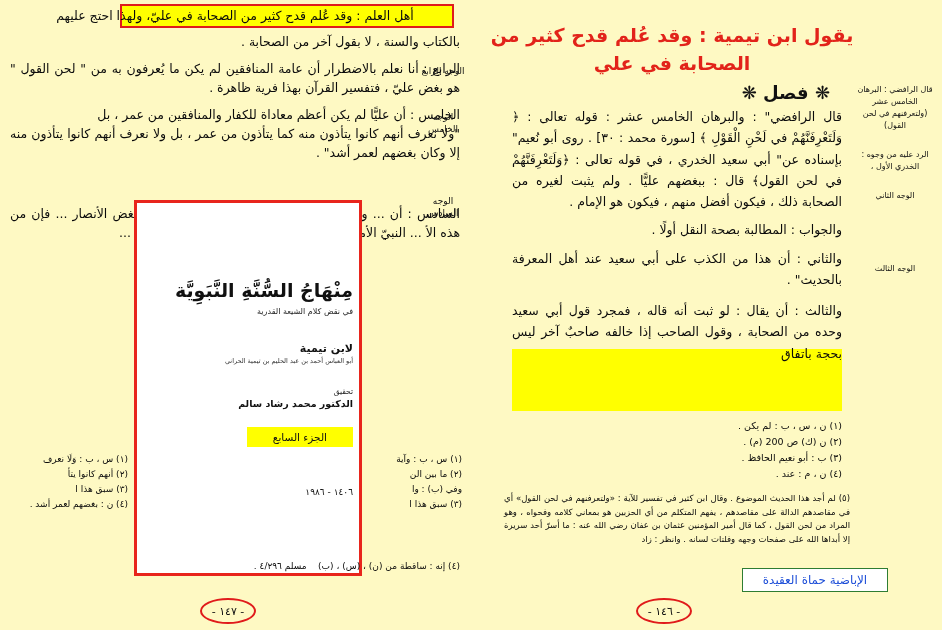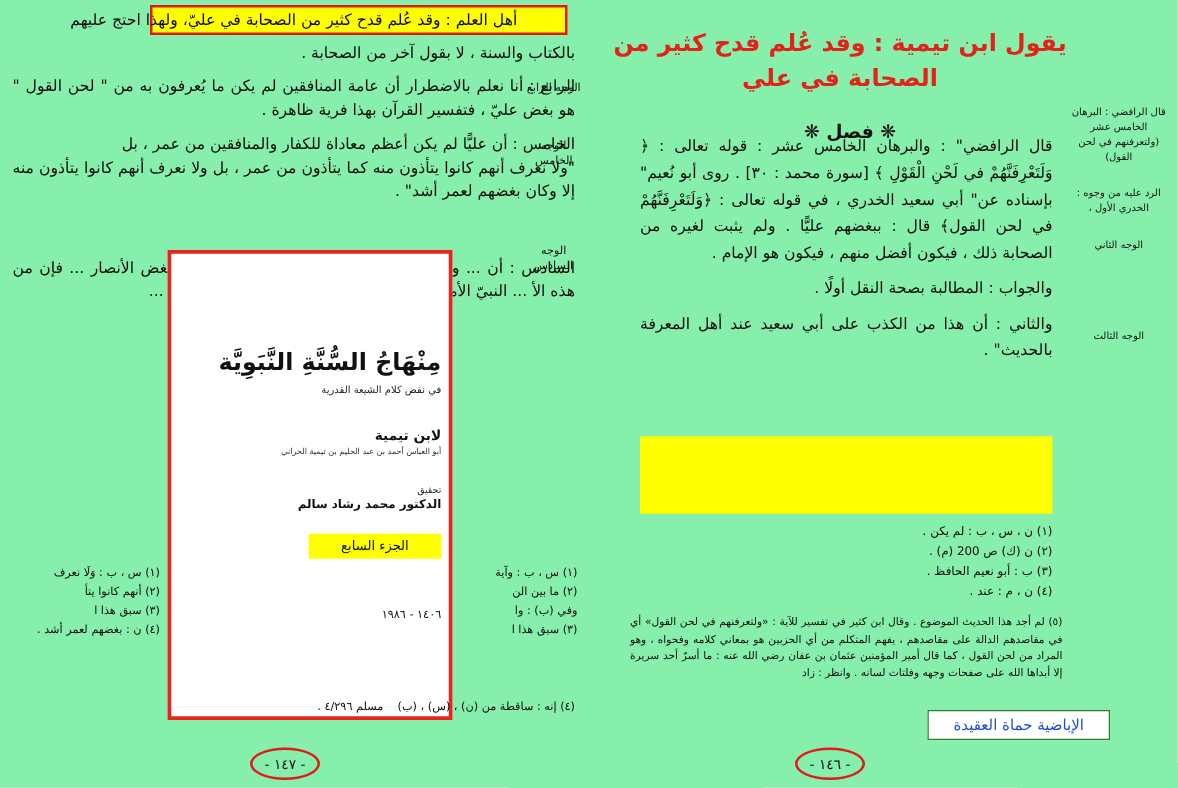--- a/index.html
+++ b/index.html
@@ -11,21 +11,21 @@
     height: 630px;
     background: #ffffff;
     font-family: "DejaVu Sans", sans-serif;
     overflow: hidden;
     position: relative;
   }
   .page {
     position: relative;
     width: 942px;
     height: 630px;
-    background: #86efac;
+    background: #fef9c3;
     direction: rtl;
   }
 
   
   .txt {
     position: absolute;
     direction: rtl;
     text-align: justify;
     color: #0b0b0b;
     line-height: 1.55;
@@ -208,24 +208,24 @@
     text-align: center;
     color: #e2231a;
     font-size: 19px;
     font-weight: bold;
     line-height: 1.45;
     direction: rtl;
   }
   #fasl {
     position: absolute;
     left: 60px;
-    top: 96px;
+    top: 82px;
     width: 300px;
-    text-align: center;
-    font-size: 15px;
+    text-align: right;
+    font-size: 18px;
     font-weight: bold;
     color: #111;
   }
   #right-body {
     left: 42px;
     top: 106px;
     width: 330px;
     font-size: 12.5px;
     line-height: 1.7;
   }
@@ -371,20 +371,23 @@
     <div id="right-body" class="txt">
       <div class="para">
         <span>قال الرافضي" : والبرهان الخامس عشر : قوله تعالى : ﴿ وَلَتَعْرِفَنَّهُمْ في لَحْنِ الْقَوْلِ ﴾ [سورة محمد : ٣٠] . روى أبو نُعيم" بإسناده عن" أبي سعيد الخدري ، في قوله تعالى : ﴿وَلَتَعْرِفَنَّهُمْ في لحن القول﴾ قال : ببغضهم عليًّا . ولم يثبت لغيره من الصحابة ذلك ، فيكون أفضل منهم ، فيكون هو الإمام .</span>
       </div>
       <div class="para">
         <span>والجواب : المطالبة بصحة النقل أولًا .</span>
       </div>
       <div class="para">
         <span>والثاني : أن هذا من الكذب على أبي سعيد عند أهل المعرفة بالحديث" .</span>
       </div>
+      <div class="para" style="margin-top:10px;">
+        <span>والثالث : أن يقال : لو ثبت أنه قاله ، فمجرد قول أبي سعيد وحده من الصحابة ، وقول الصاحب إذا خالفه صاحبٌ آخر ليس بحجة باتفاق</span>
+      </div>
     </div>
 
     <div id="right-margin-notes">
       <div class="margin-note">قال الرافضي : البرهان الخامس عشر (ولتعرفنهم في لحن القول)</div>
       <div class="margin-note">الرد عليه من وجوه : الخدري الأول ،</div>
       <div class="margin-note">الوجه الثاني</div>
       <div class="margin-note" style="margin-top:60px;">الوجه الثالث</div>
     </div>
 
     <div id="right-footnotes" class="txt">

